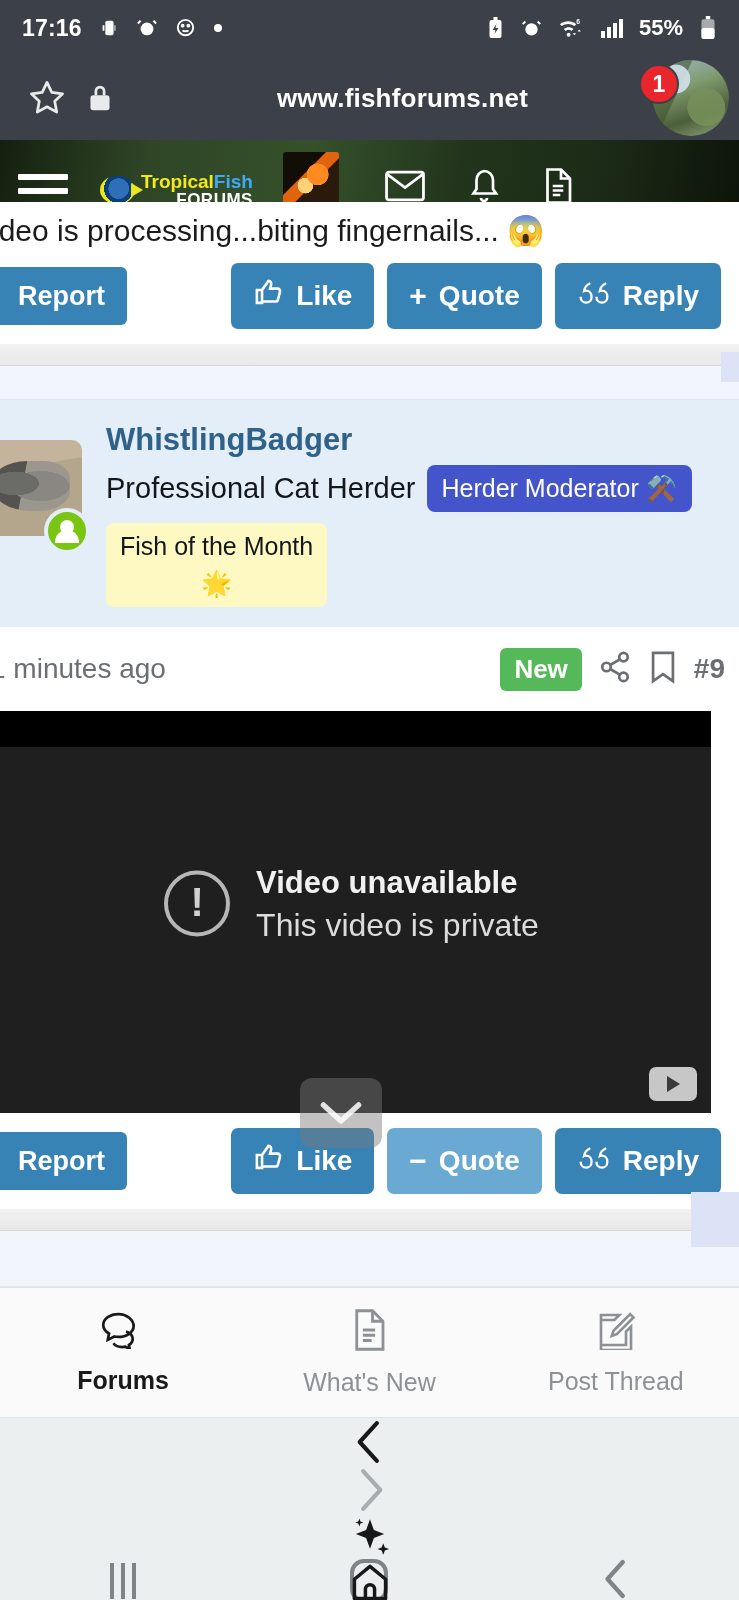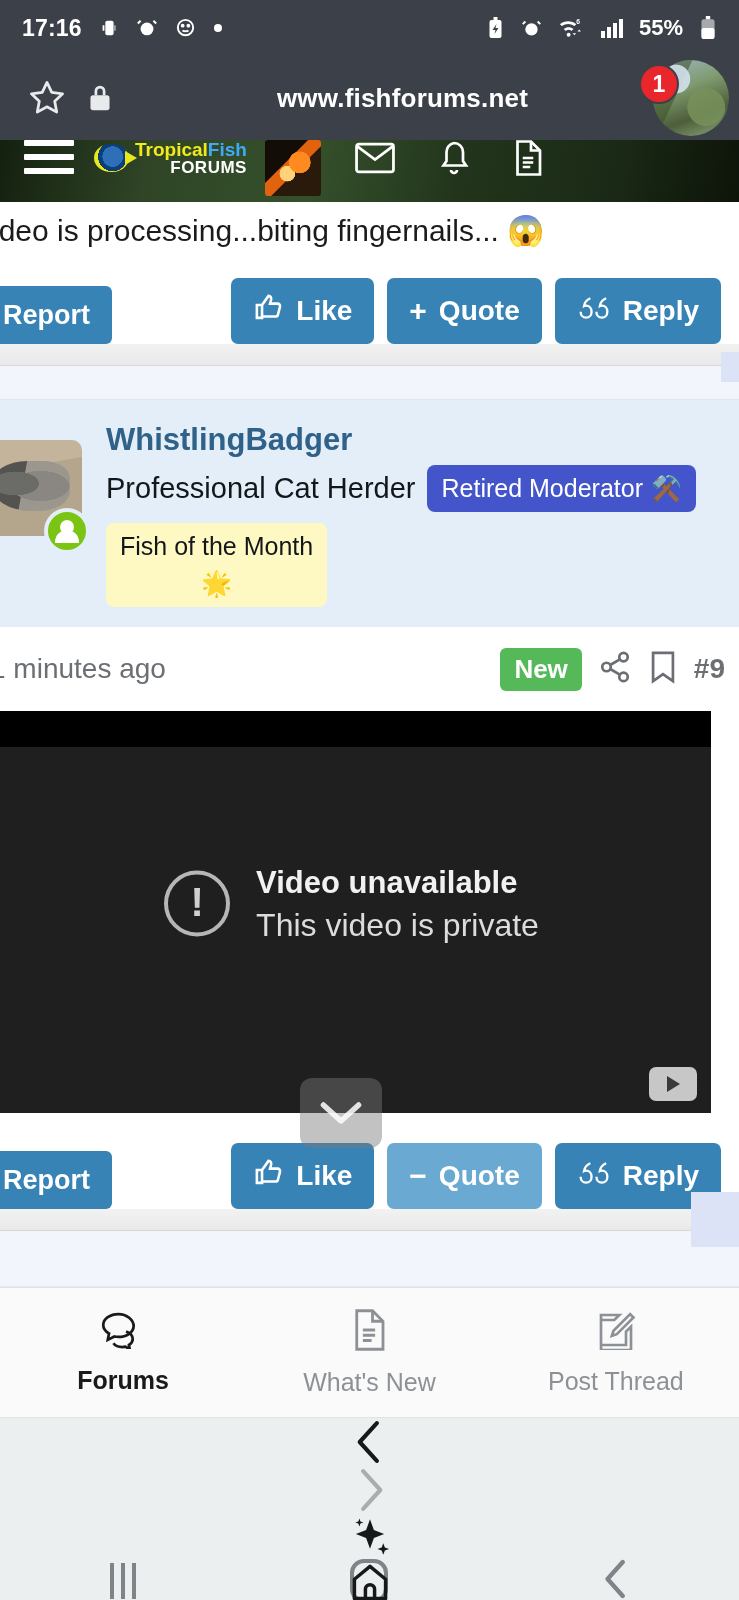--- a/index.html
+++ b/index.html
@@ -55,21 +55,21 @@
     min-width:40px; height:40px; border-radius:20px; background:#e8262b;
     color:#fff; font-size:23px; font-weight:700;
     display:flex; align-items:center; justify-content:center;
     padding:0 6px; border:2px solid #3c4049;
   }
 
   
   .site-header{
     height:68px; position:relative; overflow:hidden;
     background:linear-gradient(100deg,#14200f 0%,#2f4526 20%,#35502b 42%,#22351c 62%,#1b2a16 82%,#0d1409 100%);
-    display:flex; align-items:flex-start; padding:0 10px; gap:0;
+    display:flex; align-items:flex-end; padding:0 4px; gap:12px;
   }
   .sh-burger{ width:78px; display:flex; flex-direction:column; gap:8px; align-items:center; }
   .sh-burger i{ display:block; width:50px; height:6px; background:#fff; border-radius:1px; }
   .sh-logo{ display:flex; align-items:center; gap:7px; margin-left:6px; }
   .logo-eye{
     width:34px; height:28px; border-radius:50% 45% 45% 50%;
     background:radial-gradient(circle at 55% 45%, #2e6fb7 0 42%, #0a3f7a 43% 60%, #e9e81f 61% 100%);
     position:relative;
   }
   .logo-eye:after{
@@ -94,21 +94,21 @@
   .content{ position:relative; background:#fff; }
 
   .post-text-cut{
     font-size:30px; color:#1b1b1b; white-space:nowrap;
     padding-left:0; margin-top:-6px; height:46px; overflow:hidden;
     display:flex; align-items:flex-end;
   }
   .post-text-cut span{ margin-left:-8px; }
 
   .action-row{
-    display:flex; align-items:flex-end; height:96px; padding:0 14px 0 1px;
+    display:flex; align-items:center; height:96px; padding:0 14px 0 16px;
     background:#fff; position:relative;
   }
   .btn{
     border:none; border-radius:7px; color:#fff; background:#3883b5;
     font-family:inherit; font-size:28px; font-weight:700;
     display:inline-flex; align-items:center; gap:12px;
     padding:0 22px; height:66px; white-space:nowrap;
   }
   .btn.report{
     margin-left:-28px; padding-left:30px; font-size:27px; height:58px; border-radius:6px;
@@ -420,21 +420,21 @@
         <div class="ub-online">
             <div class="p"></div>
             <div class="b"></div>
           </div>
       </div>
       <div class="ub-main">
         <div class="ub-name">WhistlingBadger</div>
         <div class="ub-line">
           <div class="ub-title">Professional Cat Herder</div>
           <div class="pill mod">
-            <span>Retired Moderator</span>
+            <span>Herder Moderator</span>
             <span>⚒️</span>
           </div>
         </div>
         <div class="ub-row2">
           <div class="pill fish">
             <span>Fish of the Month</span>
             <span>🌟</span>
           </div>
         </div>
       </div>

